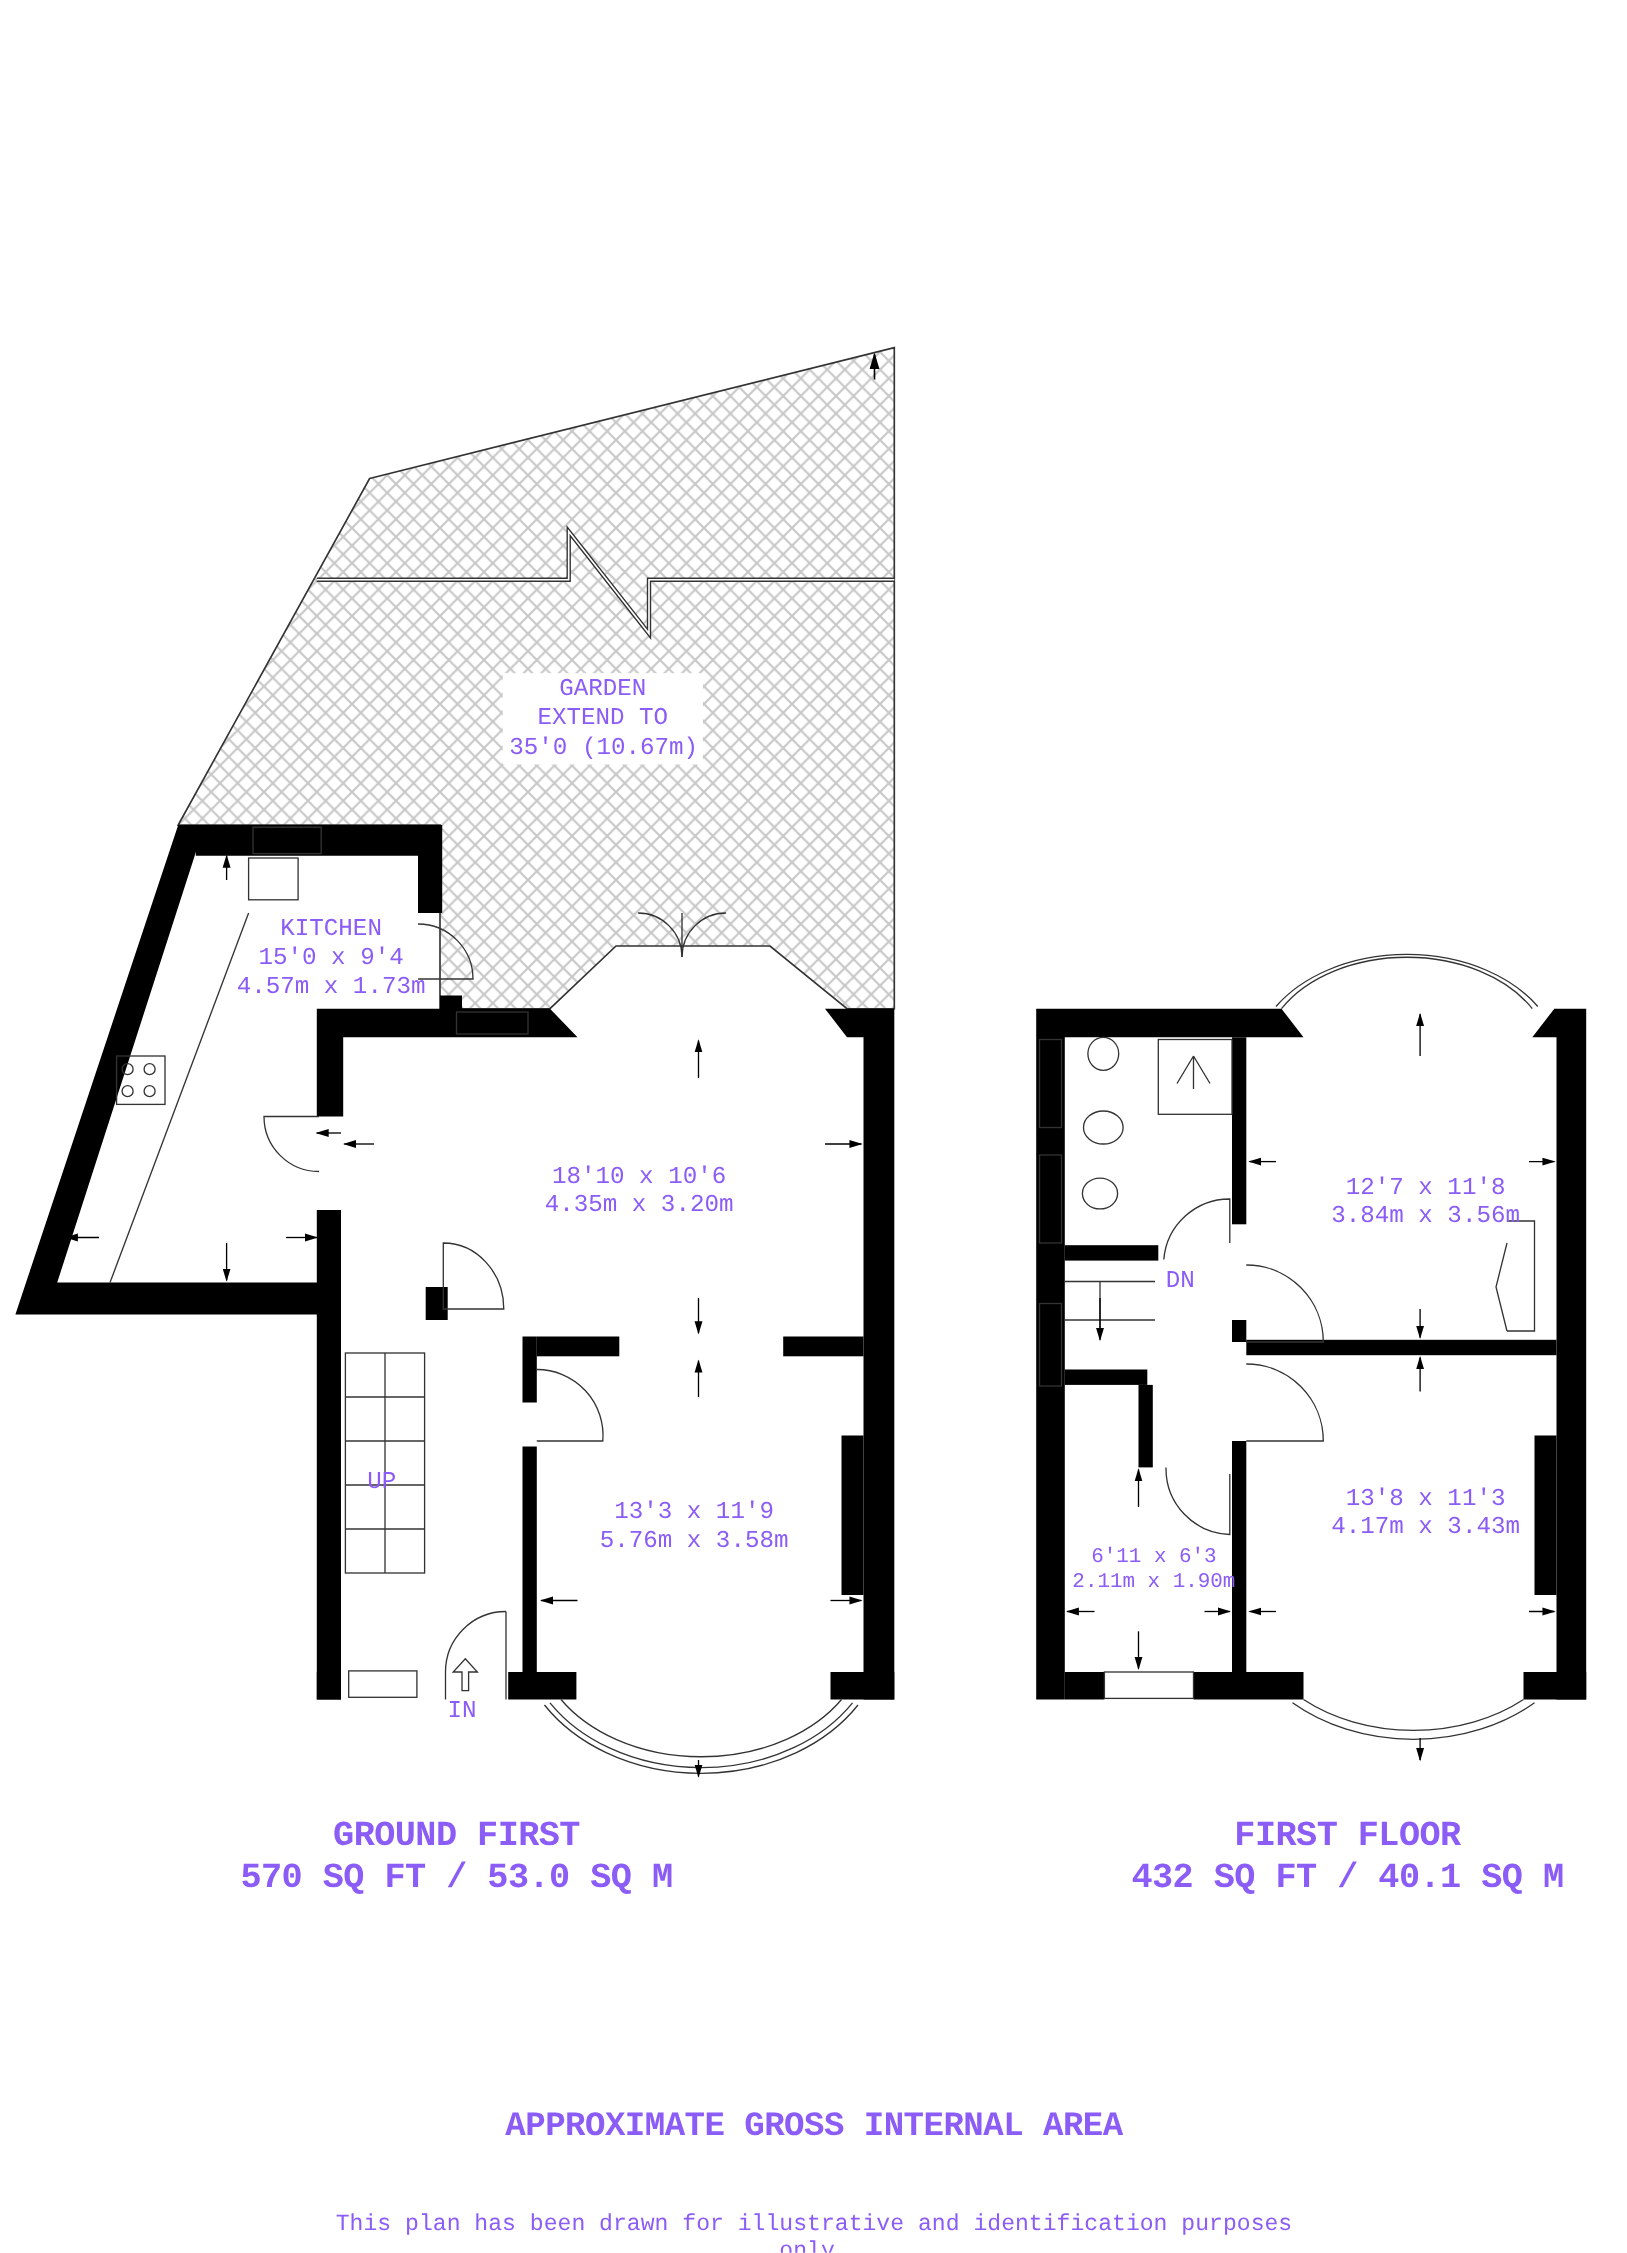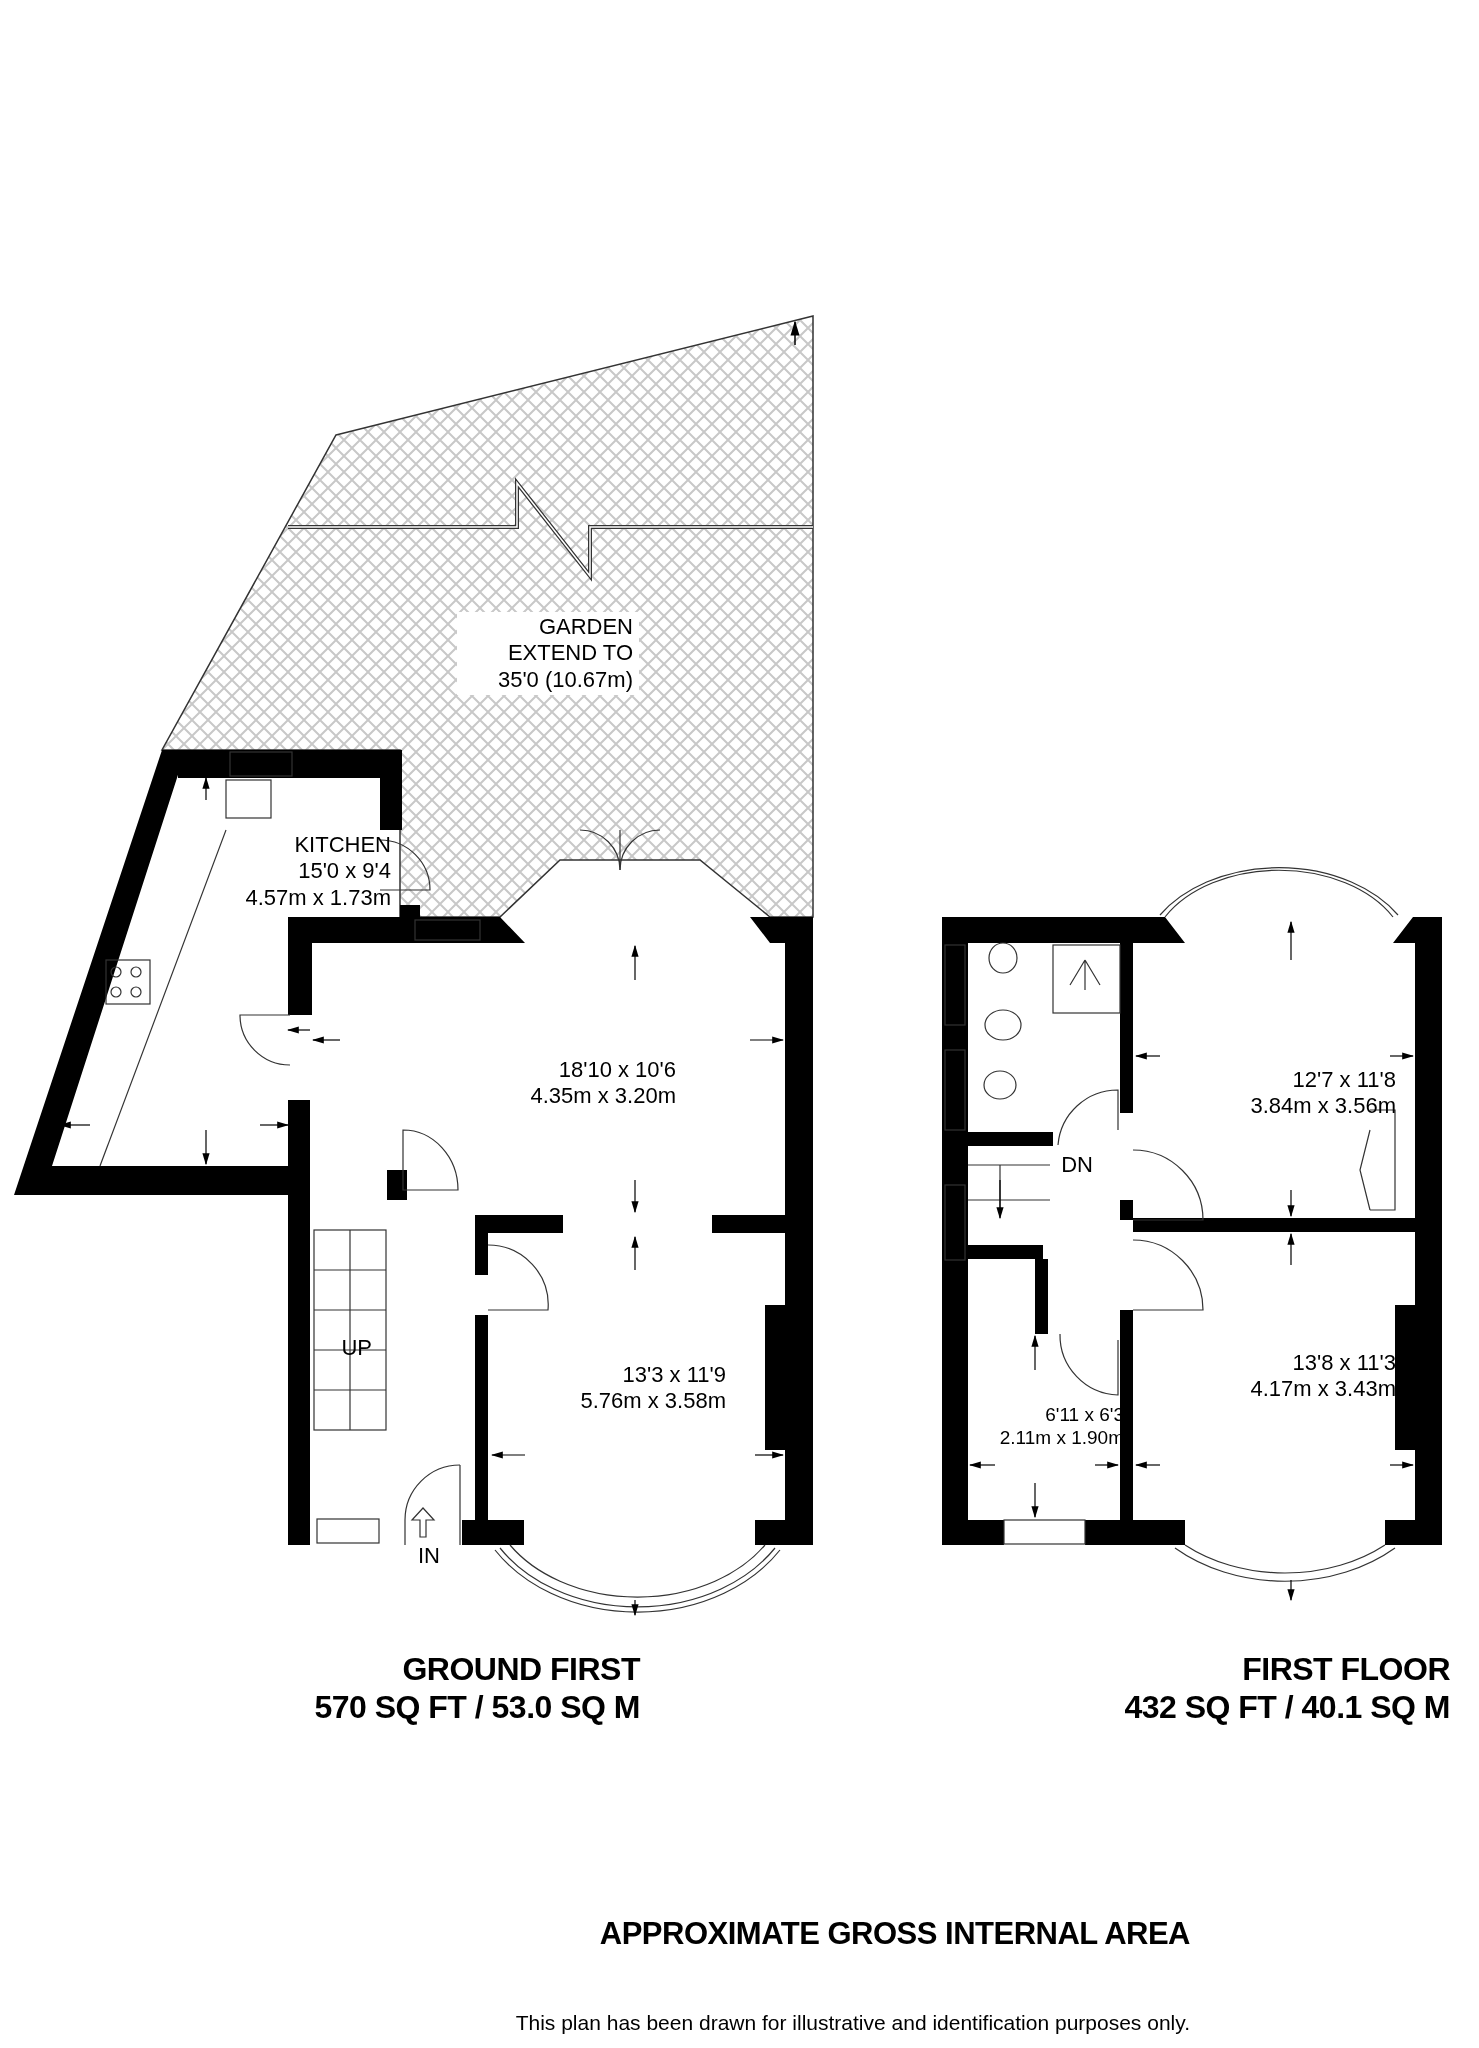--- a/index.html
+++ b/index.html
@@ -1,18 +1,18 @@
 <!DOCTYPE html>
 <html><head>
 <meta charset="utf-8">
 <style>
   html, body { margin: 0; padding: 0; background: #ffffff; }
   body { width: 1479px; height: 2048px; position: relative; overflow: hidden; font-family: "Liberation Sans", sans-serif; color: #000; }
   svg#plan { position: absolute; left: 0; top: 0; }
-  .lbl { position: absolute; text-align: right; font-family: Liberation Sans, sans-serif; color: #000000; line-height: 1.2; }
+  .lbl { position: absolute; text-align: center; font-family: Liberation Mono, monospace; color: #8b5cf6; line-height: 1.2; }
   .room { font-size: 22px; background: #fff; padding: 2px 6px; }
   .room div { white-space: nowrap; }
   .big { font-weight: bold; font-size: 32px; letter-spacing: -0.5px; }
   .foot { font-size: 21px; }
   .tiny { font-size: 22px; }
 </style>
 </head>
 <body>
 
 <svg id="plan" width="1479" height="2048" viewBox="0 0 1479 2048" xmlns="http://www.w3.org/2000/svg">

